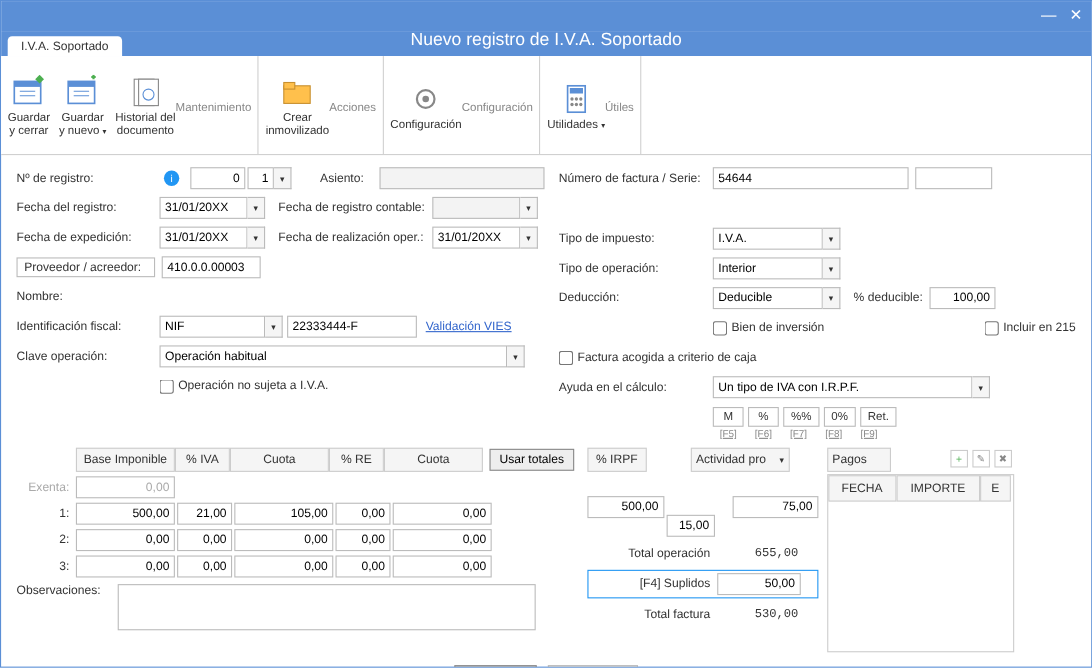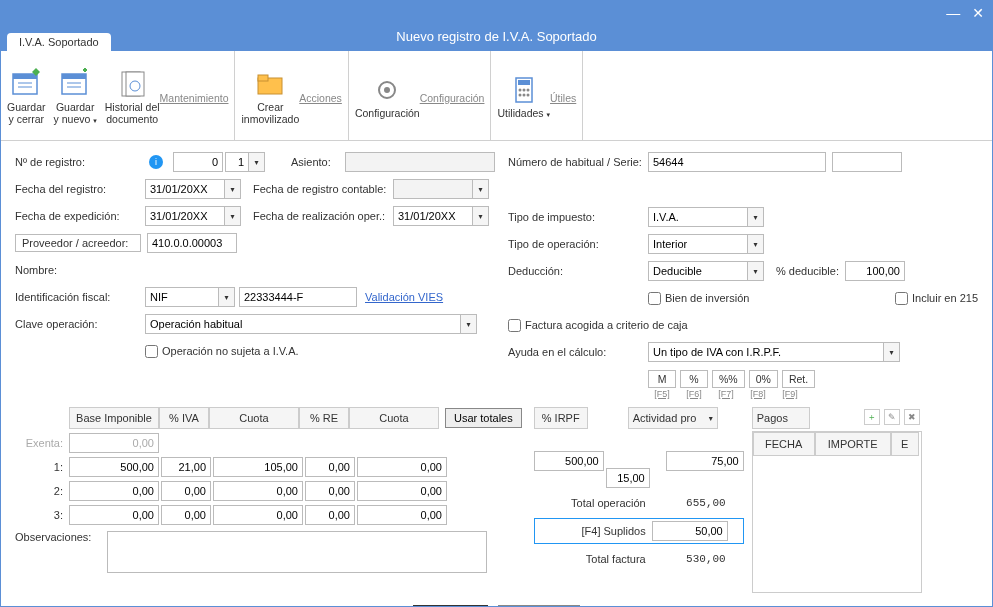--- a/index.html
+++ b/index.html
@@ -1,29 +1,29 @@
 <!DOCTYPE html>
 <html><head>
 <meta charset="utf-8">
 <style>
 * { box-sizing: border-box; margin: 0; padding: 0; }
 body { font-family: "Segoe UI", Tahoma, sans-serif; font-size: 11px; background: #fff; color: #333; width: 993px; height: 607px; overflow: hidden; border: 1px solid #5B8FD6; }
 .titlebar { background: #5B8FD6; color: #fff; height: 28px; display: flex; align-items: center; justify-content: center; position: relative; }
-.titlebar-title { font-size: 13px; margin-top: 43px; }
+.titlebar-title { font-size: 16px; margin-top: 43px; }
 .titlebar-controls { position: absolute; right: 8px; top: 4px; display: flex; gap: 12px; }
 .titlebar-controls span { cursor: pointer; font-size: 14px; }
 .tab-strip { background: #5B8FD6; height: 22px; display: flex; align-items: flex-end; padding-left: 6px; }
 .tab { background: #fff; border-radius: 4px 4px 0 0; padding: 3px 12px; font-size: 11px; color: #333; }
 .ribbon { background: #fff; border-bottom: 1px solid #d0d0d0; display: flex; height: 90px; }
 .ribbon-group { border-right: 1px solid #d0d0d0; display: flex; flex-direction: row; align-items: center; justify-content: space-between; padding: 4px 6px 2px 6px; }
 .ribbon-items { display: flex; gap: 8px; }
 .ribbon-item { display: flex; flex-direction: column; align-items: center; text-align: center; cursor: pointer; }
 .ribbon-icon { width: 32px; height: 32px; margin-bottom: 2px; display: flex; align-items: center; justify-content: center; }
 .ribbon-label { font-size: 10.5px; line-height: 1.1; }
-.ribbon-group-label { color: #888; font-size: 10.5px; margin-top: 2px; text-decoration: underline; }
+.ribbon-group-label { color: #888; font-size: 10.5px; margin-top: 2px; }
 
 .form-area { padding: 10px 14px 4px 14px; display: flex; gap: 13px; }
 .col-left { flex: 1; }
 .col-right { flex: 1; }
 
 .row { display: flex; align-items: center; margin-bottom: 5px; min-height: 22px; }
 .lbl { width: 130px; font-size: 11px; }
 .lbl-sm { width: 140px; font-size: 11px; }
 input[type=text], select { border: 1px solid #bbb; height: 20px; padding: 1px 4px; font-size: 11px; background: #fff; }
 .input-date { width: 80px; }
@@ -208,40 +208,40 @@
     </div>
     <div class="row">
       <span style="border:1px solid #bbb;padding:2px 6px;width:126px">Proveedor / acreedor:</span>
       <input type="text" style="width: 90px; margin-left: 6px;" value="410.0.0.00003">
     </div>
     <div class="row">
       <span class="lbl">Nombre:</span>
     </div>
     <div class="row">
       <span class="lbl">Identificación fiscal:</span>
-      <input type="text" style="width: 74px;" value="NIF">
+      <input type="text" style="width: 96px;" value="NIF">
         <span class="dd-btn">▾</span>
       <input type="text" style="width: 118px; margin-left: 4px;" value="22333444-F">
       <span class="link">Validación VIES</span>
     </div>
     <div class="row">
       <span class="lbl">Clave operación:</span>
       <input type="text" style="width: 316px;" value="Operación habitual">
         <span class="dd-btn">▾</span>
     </div>
     <div class="row">
       <span class="lbl"></span>
       <input type="checkbox" class="chk" style="">
       <span>Operación no sujeta a I.V.A.</span>
     </div>
   </div>
 
   <div class="col-right">
     <div class="row">
-      <span class="lbl-sm">Número de habitual / Serie:</span>
+      <span class="lbl-sm">Número de factura / Serie:</span>
       <input type="text" style="width: 178px;" value="54644">
       <input type="text" style="width: 70px; margin-left: 6px;" value="">
     </div>
     <div style="height:28px"></div>
     <div class="row">
       <span class="lbl-sm">Tipo de impuesto:</span>
       <input type="text" style="width: 100px;" value="I.V.A.">
         <span class="dd-btn">▾</span>
     </div>
     <div class="row">

